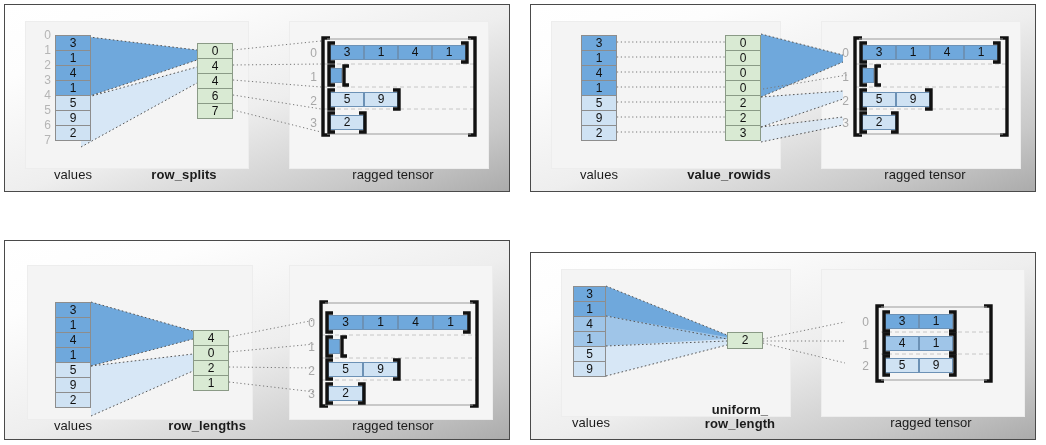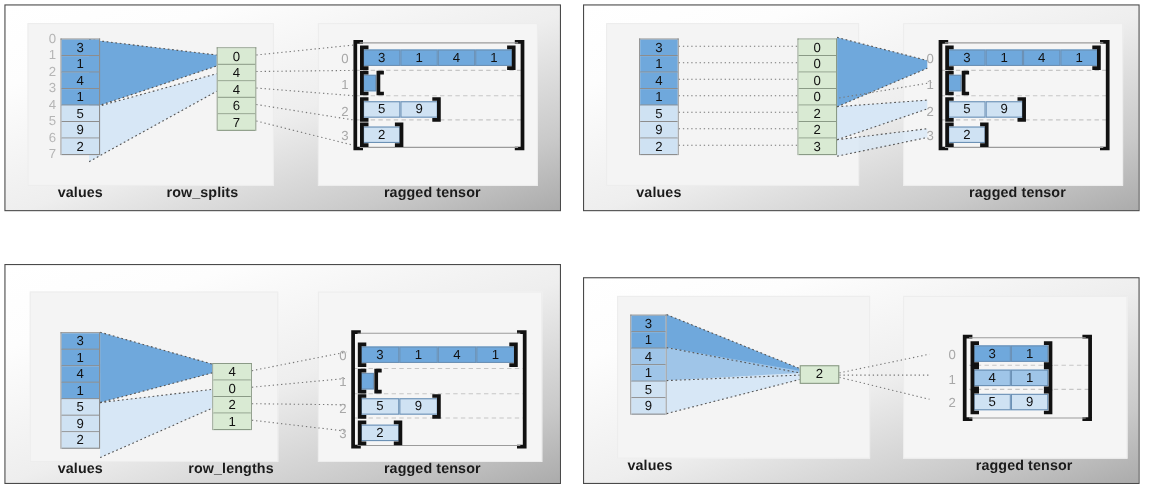--- a/index.html
+++ b/index.html
@@ -34,21 +34,20 @@
 
   
   .caption {
     position: absolute;
     font-size: 13px;
     color: #1b1b1b;
     text-align: center;
     line-height: 14px;
     white-space: pre-line;
     letter-spacing: 0.1px;
-    font-weight: bold;
   }
   .caption.bold { font-weight: bold; }
 
   
   .vcol {
     position: absolute;
     border: 1px solid #8d8d8d;
     border-bottom: none;
   }
   .vcell {
@@ -329,20 +328,21 @@
       <polyline class="brk" points="462,38 468,38 468,57 462,57"></polyline>
       <polyline class="brk" points="336,61 330,61 330,80 336,80"></polyline>
       <polyline class="brk" points="350,61 345,61 345,80 350,80"></polyline>
       <polyline class="brk" points="336,85 330,85 330,104 336,104"></polyline>
       <polyline class="brk" points="394,85 400,85 400,104 394,104"></polyline>
       <polyline class="brk" points="336,108 330,108 330,127 336,127"></polyline>
       <polyline class="brk" points="360,108 366,108 366,127 360,127"></polyline>
     </svg>
 
     <div class="caption" style="left:30px; top:163px; width:76px;">values</div>
+    <div class="caption bold" style="left:130px; top:163px; width:136px;">value_rowids</div>
     <div class="caption" style="left:324px; top:163px; width:140px;">ragged tensor</div>
   </div>
 
   <div class="card" style="left:4px; top:240px; width:506px; height:200px;">
     <div class="panel" style="left:22px; top:24px; width:226px; height:155px;"></div>
     <div class="panel light" style="left:284px; top:24px; width:204px; height:155px;"></div>
 
     <svg class="overlay" width="506" height="200">
       <polygon class="fan-dark" points="86,61 86,125 188,98 188,90"></polygon>
       <polygon class="fan-light" points="86,125 86,175 188,130 188,113"></polygon>
@@ -404,21 +404,21 @@
       <polyline class="brk" points="458,72 464,72 464,91 458,91"></polyline>
       <polyline class="brk" points="328,96 322,96 322,115 328,115"></polyline>
       <polyline class="brk" points="342,96 337,96 337,115 342,115"></polyline>
       <polyline class="brk" points="328,119 322,119 322,138 328,138"></polyline>
       <polyline class="brk" points="388,119 394,119 394,138 388,138"></polyline>
       <polyline class="brk" points="328,143 322,143 322,162 328,162"></polyline>
       <polyline class="brk" points="353,143 359,143 359,162 353,162"></polyline>
     </svg>
 
     <div class="caption" style="left:30px; top:178px; width:76px;">values</div>
-    <div class="caption bold" style="left:144px; top:178px; width:122px;">row_lengths</div>
+    <div class="caption bold" style="left:119px; top:178px; width:122px;text-align:right;">row_lengths</div>
     <div class="caption" style="left:318px; top:178px; width:140px;">ragged tensor</div>
   </div>
 
   <div class="card" style="left:530px; top:252px; width:506px; height:188px;">
     <div class="panel" style="left:30px; top:16px; width:230px; height:148px;"></div>
     <div class="panel light" style="left:290px; top:16px; width:204px; height:148px;"></div>
 
     <svg class="overlay" width="506" height="188">
 
       <polygon class="fan-dark" points="75,33 75,63 196,86 196,82"></polygon>
@@ -469,16 +469,18 @@
     <svg class="overlay" width="506" height="188">
       <polyline class="brk" points="359,59 353,59 353,78 359,78"></polyline>
       <polyline class="brk" points="418,59 424,59 424,78 418,78"></polyline>
       <polyline class="brk" points="359,81 353,81 353,100 359,100"></polyline>
       <polyline class="brk" points="418,81 424,81 424,100 418,100"></polyline>
       <polyline class="brk" points="359,103 353,103 353,122 359,122"></polyline>
       <polyline class="brk" points="418,103 424,103 424,122 418,122"></polyline>
     </svg>
 
     <div class="caption" style="left:22px; top:163px; width:76px;">values</div>
+    <div class="caption bold" style="left:146px; top:150px; width:126px;">uniform_
+row_length</div>
     <div class="caption" style="left:330px; top:163px; width:140px;">ragged tensor</div>
   </div>
 
 </div>
 
 </body></html>

